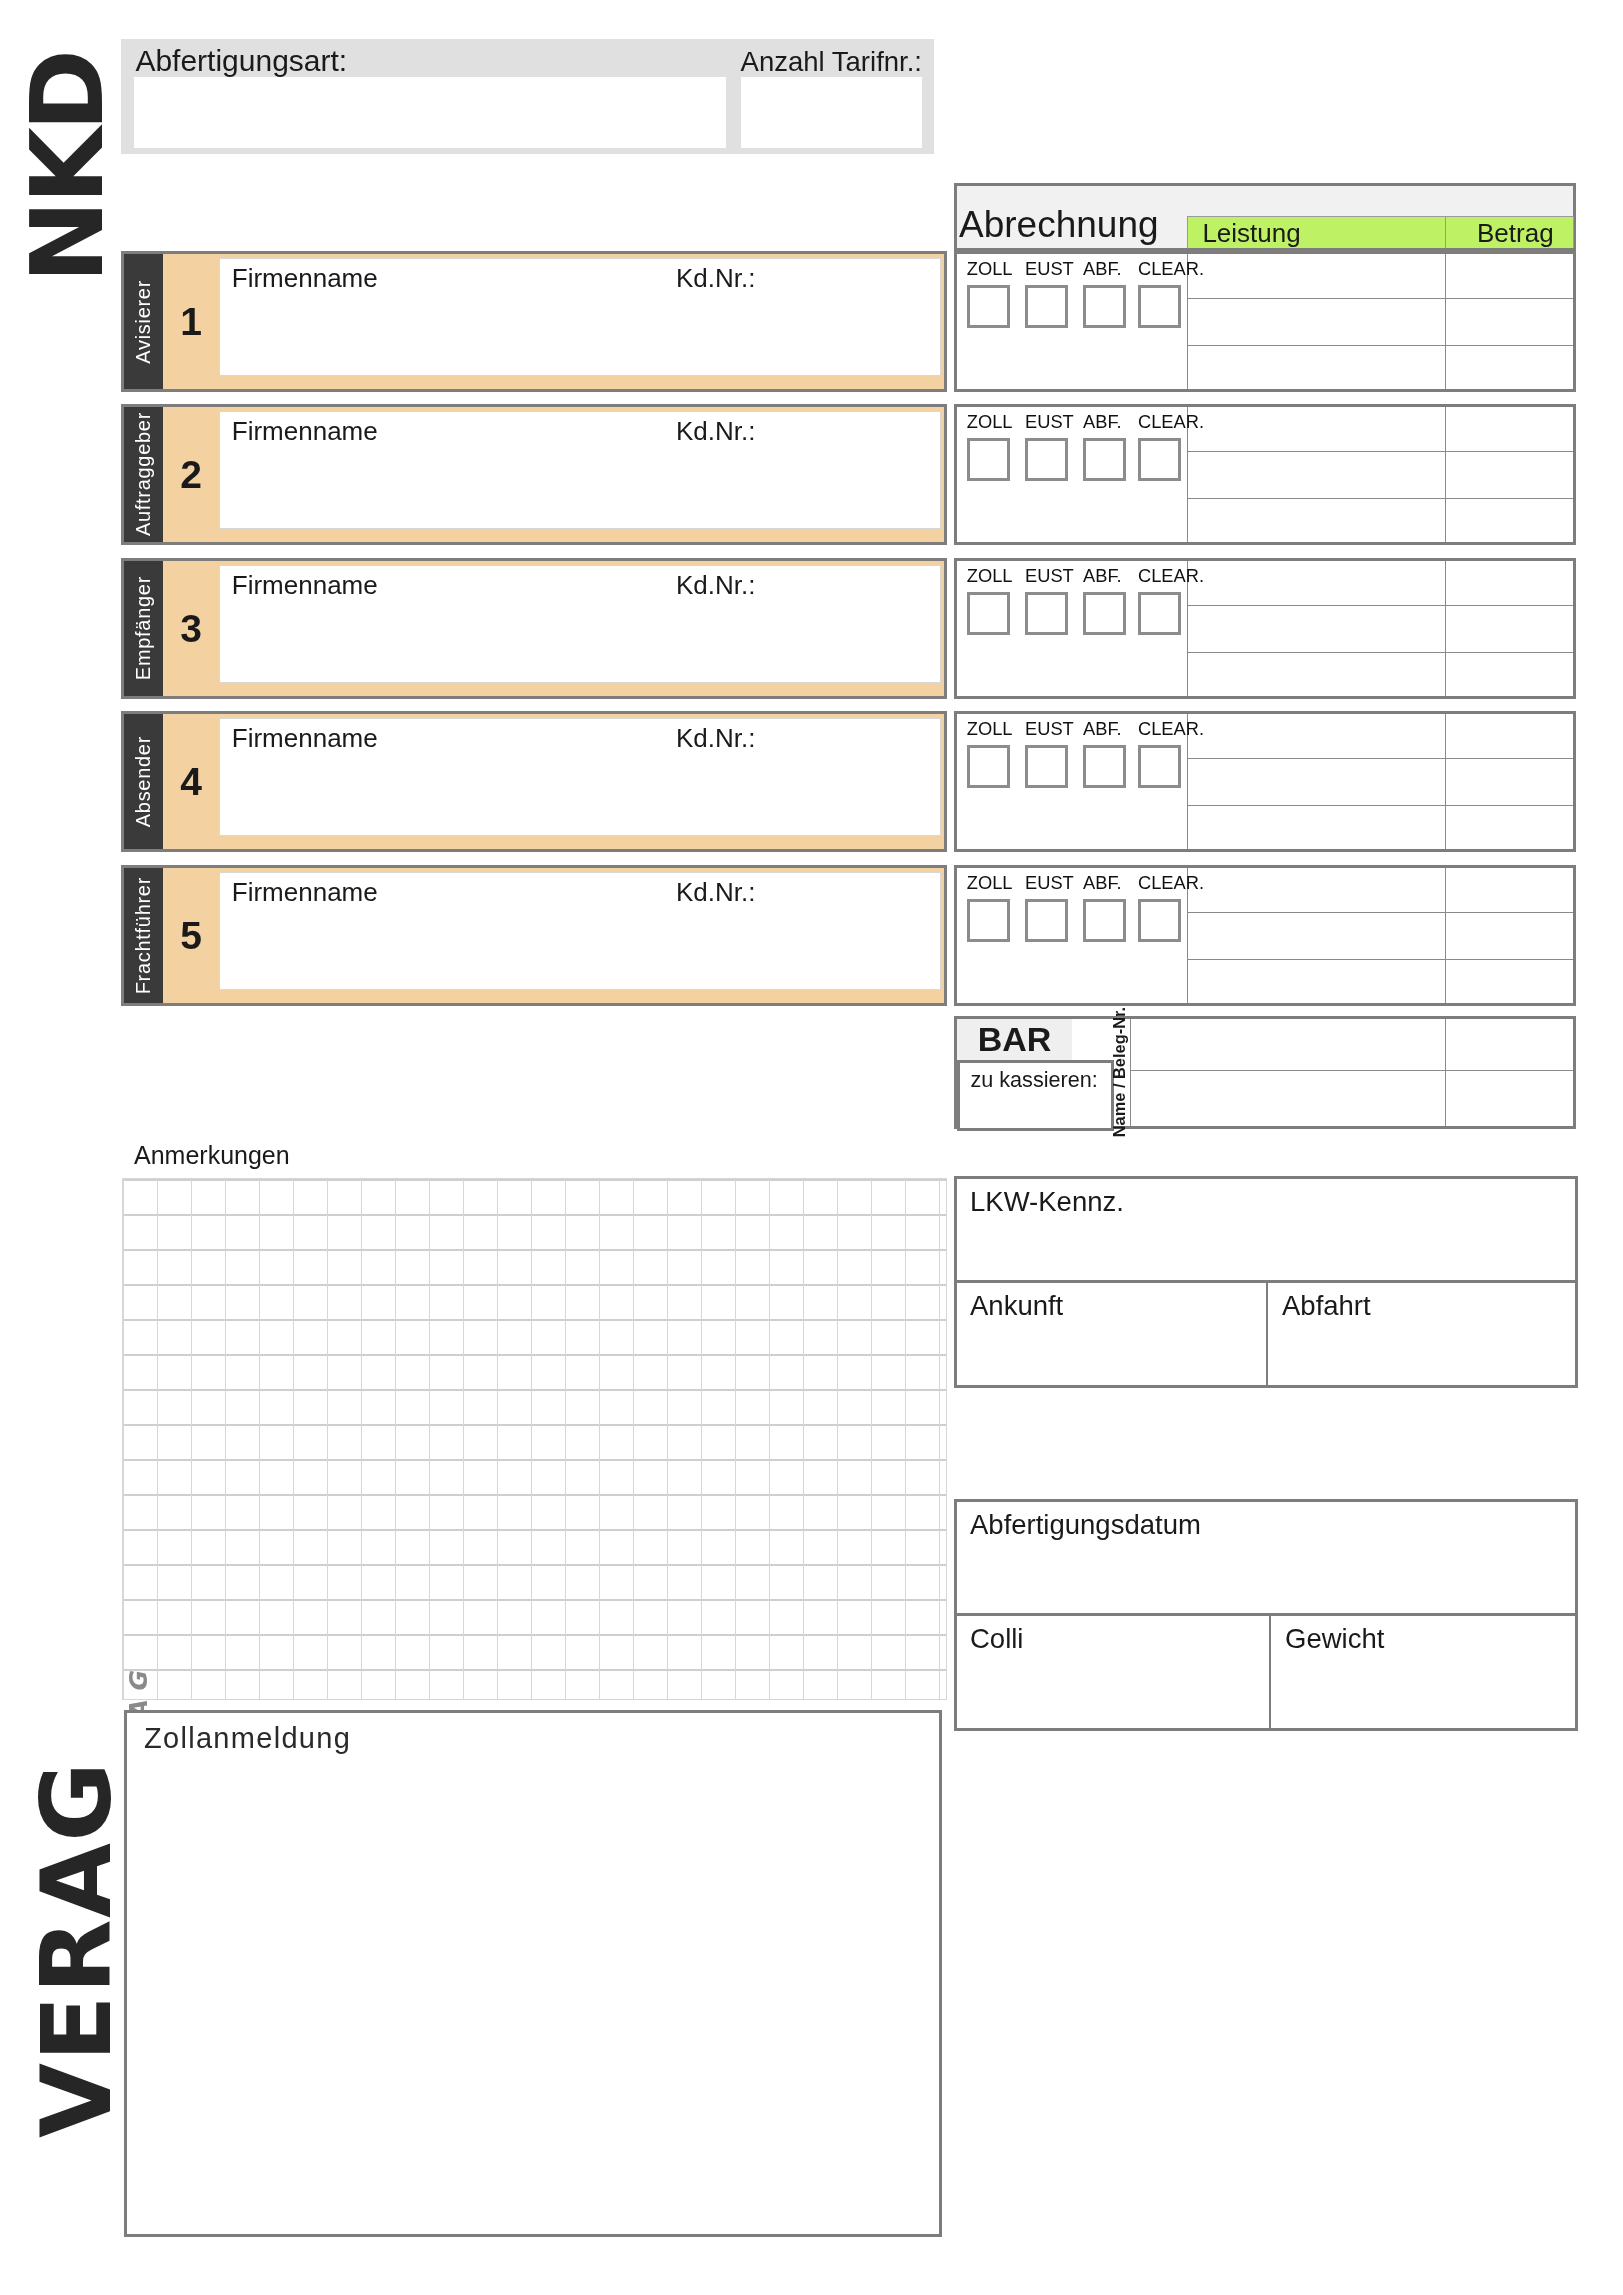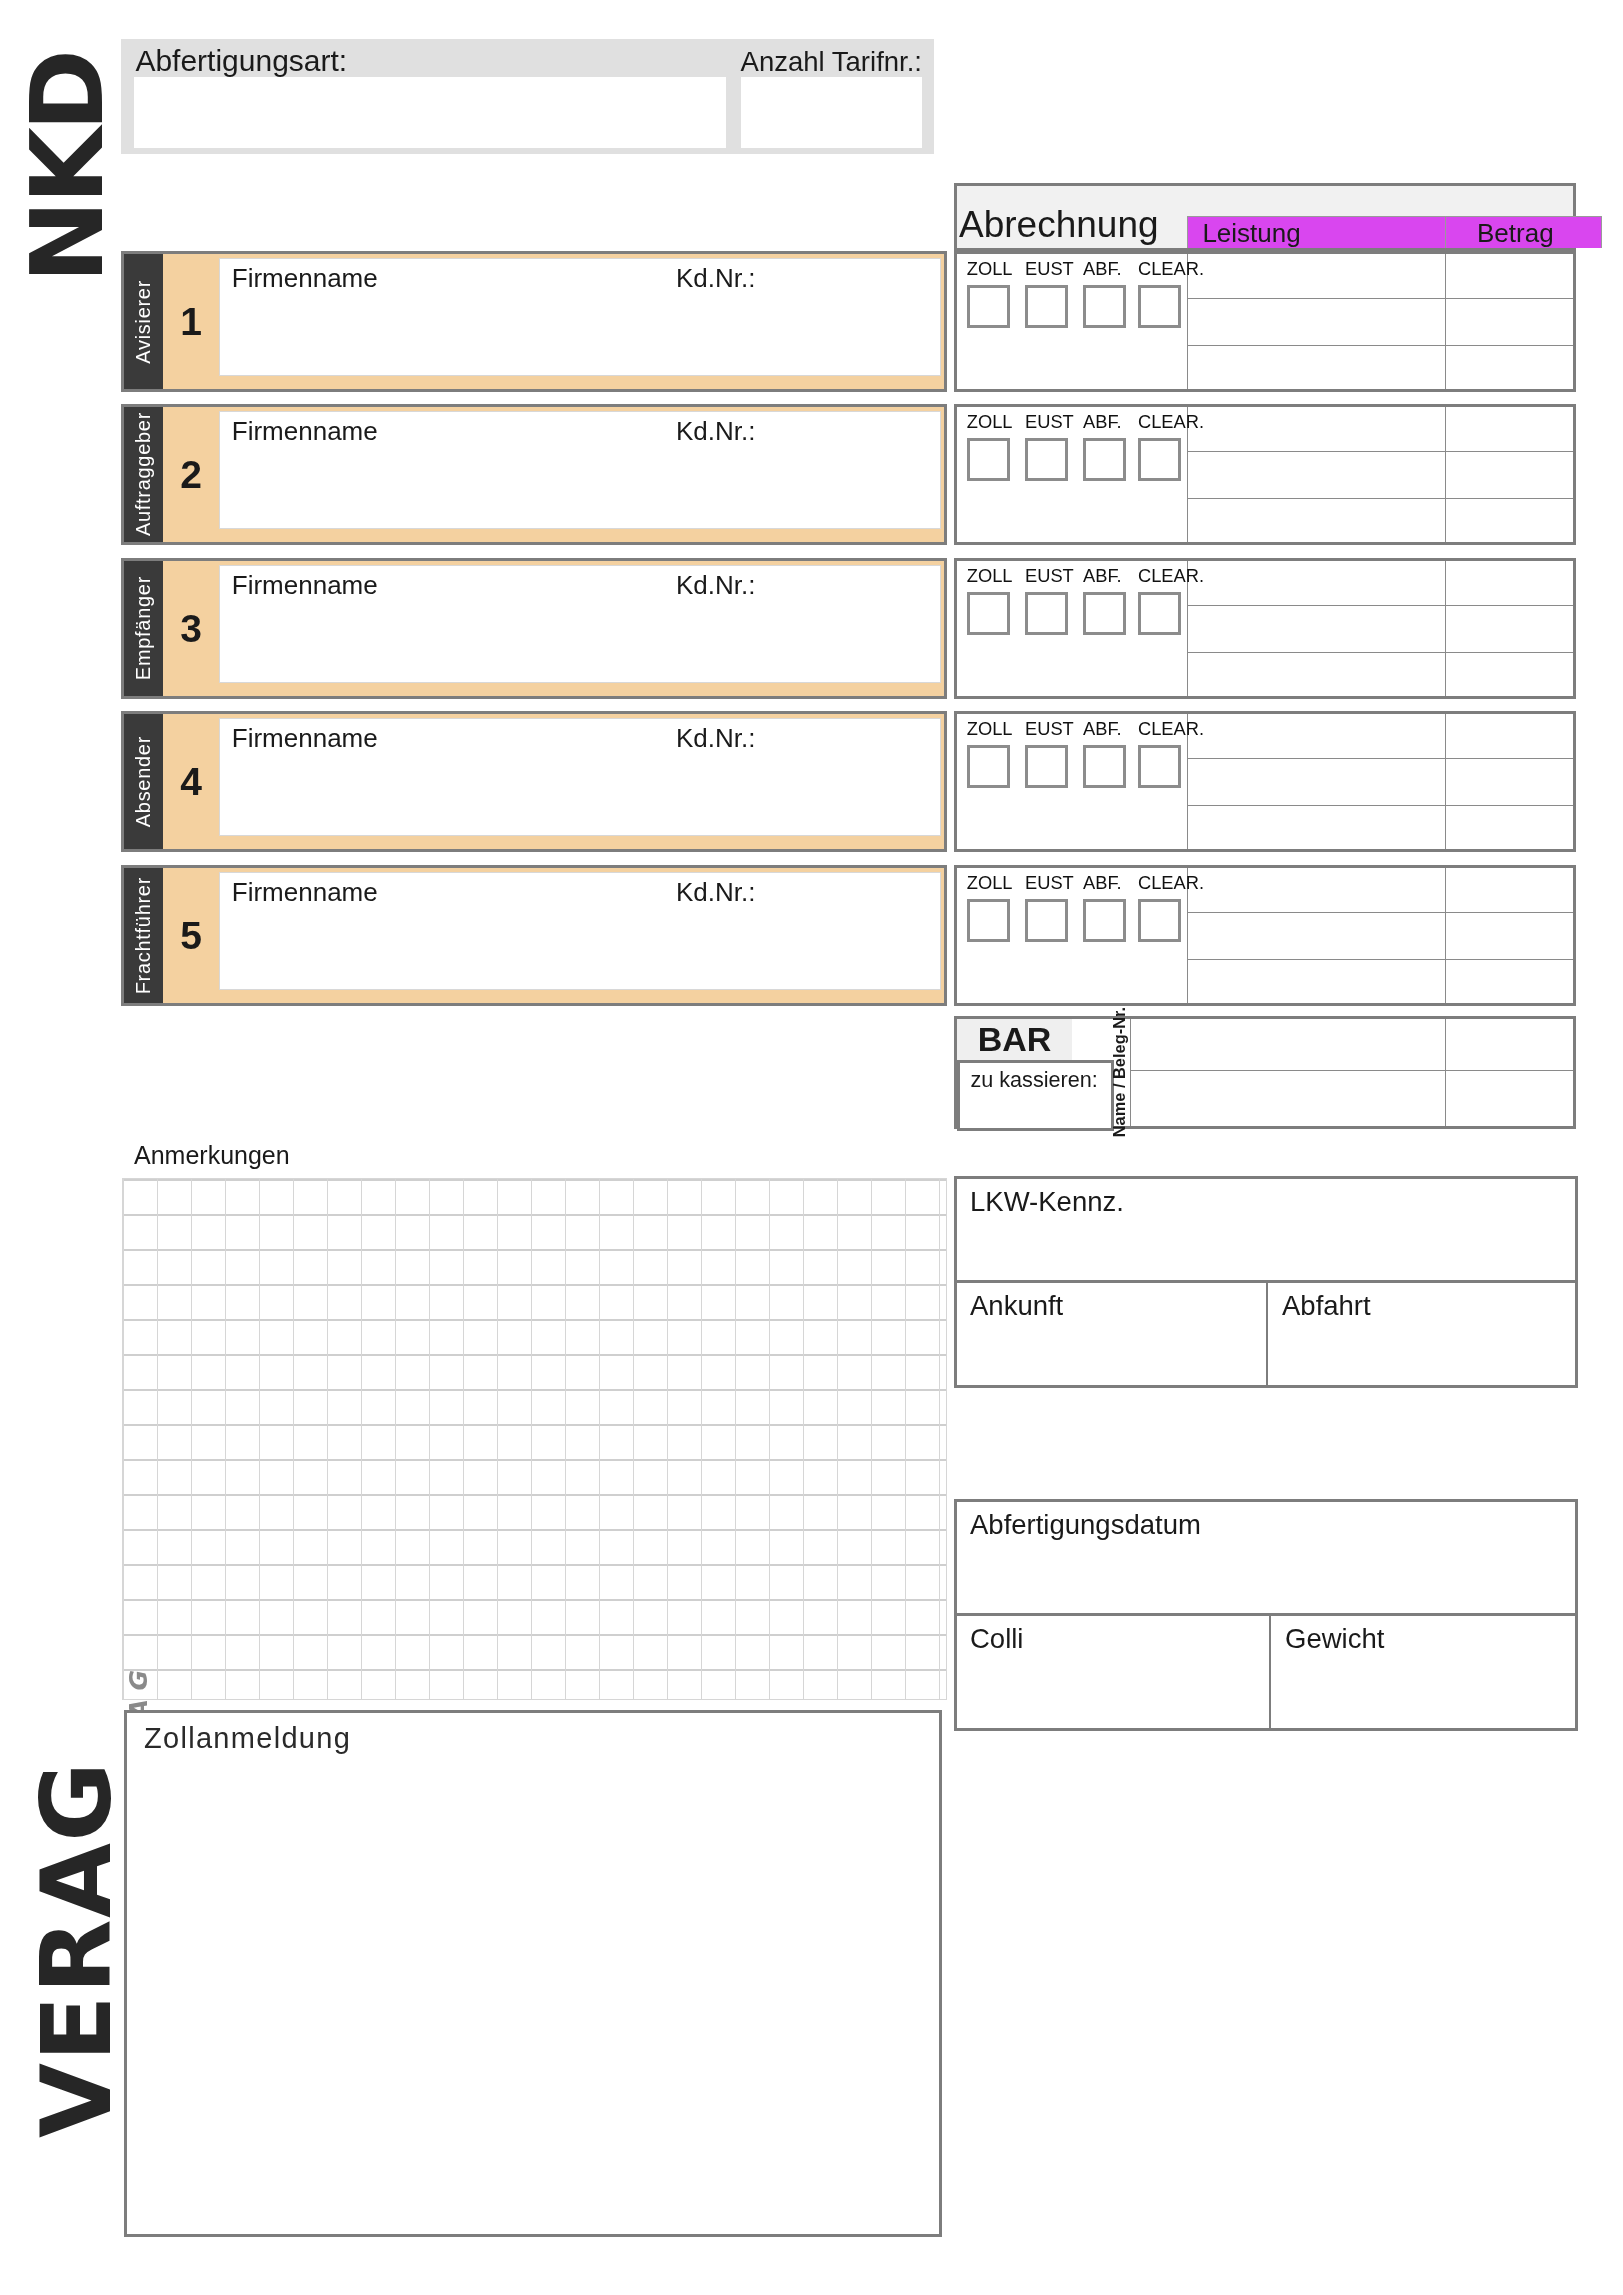--- a/index.html
+++ b/index.html
@@ -27,23 +27,23 @@
   .anzahl{position:absolute;left:587px;top:6.5px;width:214px;text-align:right;font-size:27.5px;}
 
   .filbox{left:954px;top:38px;width:624px;height:116px;border:5.2px solid #7d7d7d;background:#fff;}
   .fildiv{position:absolute;left:151px;top:0;bottom:0;width:2.6px;background:#7d7d7d;}
   .fil-l{position:absolute;left:14.4px;top:7.9px;font-size:29px;}
   .pos-l{position:absolute;left:168px;top:7.9px;font-size:29px;}
 
   
   .abrhead{left:954px;top:183px;width:622px;height:68px;border:3.3px solid #7d7d7d;background:#f1f1f1;}
   .abrtitle{position:absolute;left:2px;top:18.3px;font-size:37px;}
-  .hcell{position:absolute;top:30px;bottom:0;background:#d946ef;border:1.3px solid #9a9a9a;border-bottom:none;}
+  .hcell{position:absolute;top:30px;bottom:0;background:#bef264;border:1.3px solid #9a9a9a;border-bottom:none;}
   .hcell.leist{left:230px;width:258px;}
-  .hcell.betr{left:488px;width:127px;padding-left:28px;}
+  .hcell.betr{left:488px;width:127px;}
   .hcell span{position:absolute;left:14.4px;top:1.3px;font-size:26px;}
   .hcell.betr span{left:31px;}
 
   
   .party{left:121px;width:826px;height:141px;background:#f4d1a0;border:3.3px solid #7d7d7d;}
   .r1{top:251px;} .r2{top:404px;} .r3{top:558px;} .r4{top:711px;} .r5{top:865px;}
   .strip{position:absolute;left:0;top:0;bottom:0;width:39px;background:#3a3a3a;
          display:flex;align-items:center;justify-content:center;}
   .strip span{color:#fff;font-size:20px;letter-spacing:0.7px;}
   .pnum{position:absolute;left:39px;top:0;bottom:0;width:56px;display:flex;align-items:center;justify-content:center;

